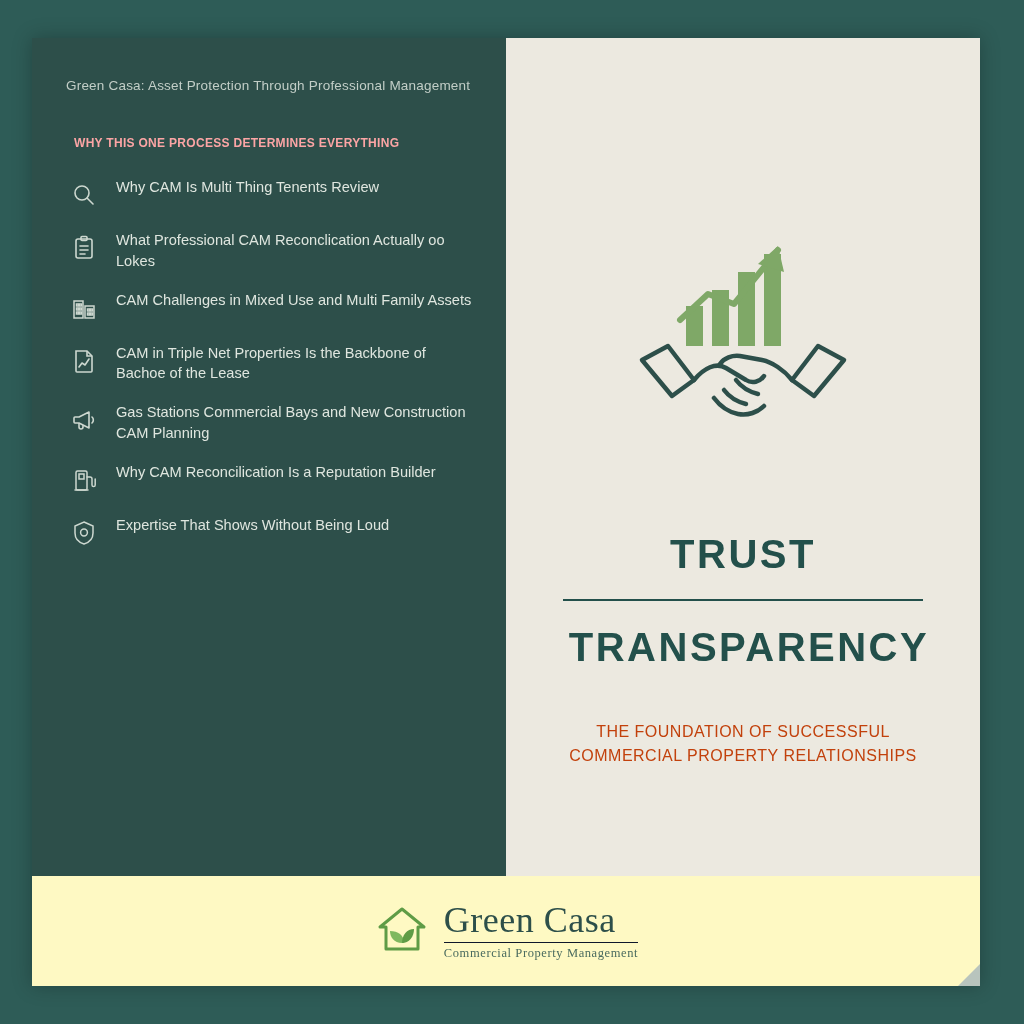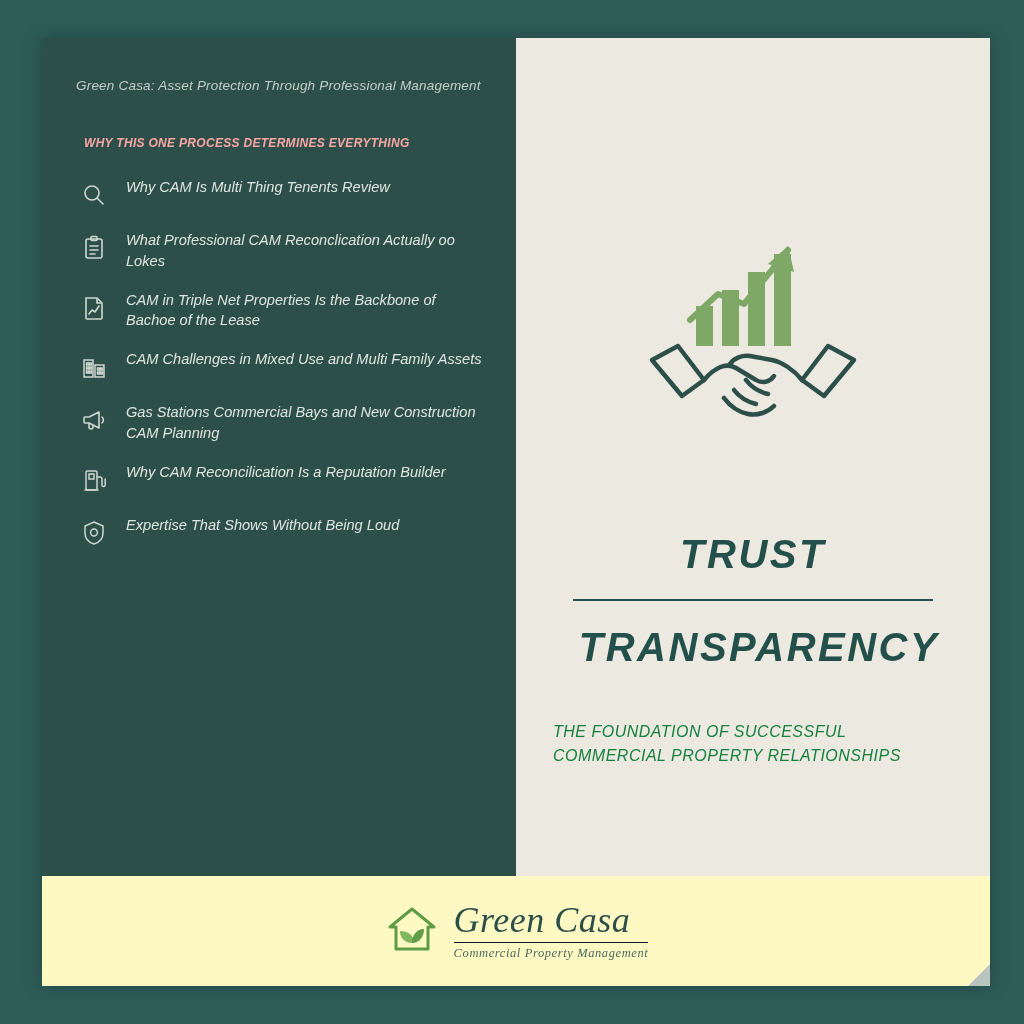--- a/index.html
+++ b/index.html
@@ -8,28 +8,27 @@
   }
   body {
     width: 1024px;
     height: 1024px;
     background: #2e5c57;
     font-family: "Liberation Sans", sans-serif;
     overflow: hidden;
   }
   .poster {
     position: absolute;
-    left: 42px;
+    left: 32px;
     top: 38px;
     width: 948px;
     height: 948px;
     background: #ece9e0;
     box-shadow: 0 0 18px rgba(0,0,0,0.25);
     overflow: hidden;
-    font-style: italic;
   }
   .columns {
     display: flex;
     width: 100%;
     height: 838px;
   }
   
   .left {
     width: 474px;
     height: 838px;
@@ -124,24 +123,24 @@
   }
   .word-transparency {
     color: #23504b;
     font-size: 40px;
     font-weight: bold;
     letter-spacing: 2.5px;
     margin: 0 0 34px 12px;
     text-transform: uppercase;
   }
   .tagline {
-    color: #15803d;
+    color: #c2410c;
     font-size: 16px;
     line-height: 1.5;
-    text-align: left;
+    text-align: center;
     letter-spacing: 0.5px;
     max-width: 400px;
     text-transform: uppercase;
   }
   
   .footer {
     width: 948px;
     height: 110px;
     background: #fef9c3;
     display: flex;
@@ -211,51 +210,51 @@
           <span class="toc-icon">
             <svg width="24" height="26" viewBox="0 0 24 26" fill="none" stroke="#cdd8d0" stroke-width="1.6">
               <rect x="4" y="4" width="16" height="19" rx="2"></rect>
               <rect x="9" y="1.5" width="6" height="4" rx="1"></rect>
               <line x1="8" y1="11" x2="16" y2="11" stroke-linecap="round"></line>
               <line x1="8" y1="15" x2="16" y2="15" stroke-linecap="round"></line>
               <line x1="8" y1="19" x2="13" y2="19" stroke-linecap="round"></line>
             </svg>
           </span>
           <span class="toc-label">What Professional CAM Reconclication Actually oo Lokes</span>
-        </li>
-
-        <li class="toc-item">
-          <span class="toc-icon">
-            <svg width="24" height="26" viewBox="0 0 24 26" fill="none" stroke="#cdd8d0" stroke-width="1.6">
-              <path d="M4 3 h11 l5 5 v15 a1 1 0 0 1 -1 1 H5 a1 1 0 0 1 -1 -1 Z"></path>
-              <path d="M15 3 v5 h5"></path>
-              <polyline points="7,19 10,15 13,17 17,11" stroke-linecap="round" stroke-linejoin="round"></polyline>
-            </svg>
-          </span>
-          <span class="toc-label">CAM in Triple Net Properties Is the Backbone of Bachoe of the Lease</span>
         </li>
 
         <li class="toc-item">
           <span class="toc-icon">
             <svg width="26" height="26" viewBox="0 0 26 26" fill="none" stroke="#cdd8d0" stroke-width="1.5">
               <rect x="3" y="6" width="9" height="17"></rect>
               <rect x="14" y="11" width="9" height="12"></rect>
               <rect x="5.5" y="9" width="2" height="2"></rect>
                 <rect x="8.5" y="9" width="2" height="2"></rect>
               <rect x="5.5" y="13" width="2" height="2"></rect>
                 <rect x="8.5" y="13" width="2" height="2"></rect>
               <rect x="5.5" y="17" width="2" height="2"></rect>
                 <rect x="8.5" y="17" width="2" height="2"></rect>
               <rect x="16.5" y="14" width="2" height="2"></rect>
                 <rect x="19.5" y="14" width="2" height="2"></rect>
               <rect x="16.5" y="18" width="2" height="2"></rect>
                 <rect x="19.5" y="18" width="2" height="2"></rect>
             </svg>
           </span>
           <span class="toc-label">CAM Challenges in Mixed Use and Multi Family Assets</span>
+        </li>
+
+        <li class="toc-item">
+          <span class="toc-icon">
+            <svg width="24" height="26" viewBox="0 0 24 26" fill="none" stroke="#cdd8d0" stroke-width="1.6">
+              <path d="M4 3 h11 l5 5 v15 a1 1 0 0 1 -1 1 H5 a1 1 0 0 1 -1 -1 Z"></path>
+              <path d="M15 3 v5 h5"></path>
+              <polyline points="7,19 10,15 13,17 17,11" stroke-linecap="round" stroke-linejoin="round"></polyline>
+            </svg>
+          </span>
+          <span class="toc-label">CAM in Triple Net Properties Is the Backbone of Bachoe of the Lease</span>
         </li>
 
         <li class="toc-item">
           <span class="toc-icon">
             <svg width="26" height="26" viewBox="0 0 26 26" fill="none" stroke="#cdd8d0" stroke-width="1.6">
               <path d="M4 10 h4 l10 -5 v16 l-10 -5 H4 a1 1 0 0 1 -1 -1 v-4 a1 1 0 0 1 1 -1 z" stroke-linejoin="round"></path>
               <path d="M8 16 v4 a2 2 0 0 0 4 0 v-2"></path>
               <path d="M21 10 a4 4 0 0 1 0 6" stroke-linecap="round"></path>
             </svg>
           </span>

